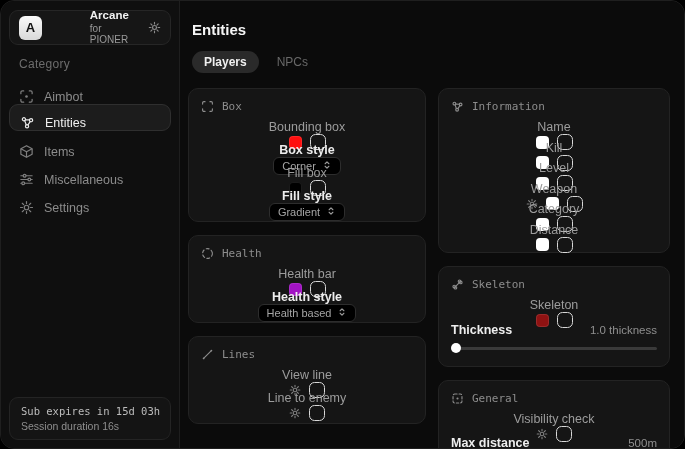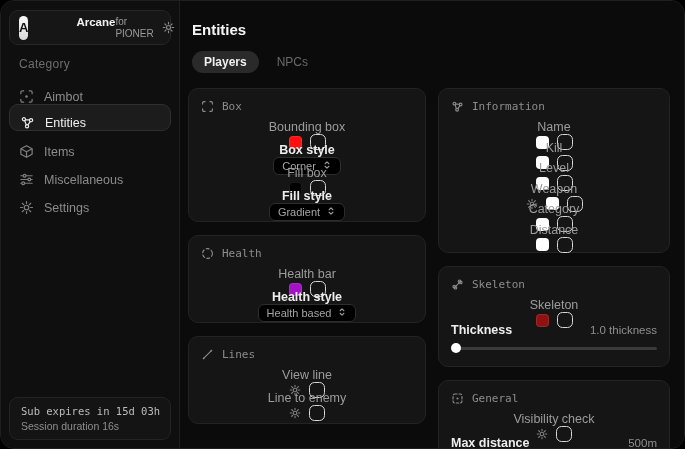--- a/index.html
+++ b/index.html
@@ -10,21 +10,21 @@
     overflow:hidden; display:flex;
   }
   
   .sidebar { width:179px; flex-shrink:0; position:relative; background:#0f0f0f; border-right:1px solid #1e1e1e; }
   .brand-card {
     margin:9px 8px 0 8px; background:#161616; border:1px solid #262626; border-radius:9px;
     display:flex; align-items:center; gap:8px; padding:5px 9px; height:35px;
   }
   .logo { width:24px; height:24px; border-radius:6px; background:linear-gradient(180deg,#fafafa,#d9d9d9);
     color:#111; font-weight:bold; font-size:13px; display:flex; align-items:center; justify-content:center; }
-  .brand-text { display:flex; flex-direction:row; line-height:1.15;margin-left:40px; }
+  .brand-text { display:flex; flex-direction:column; line-height:1.15;margin-left:40px; }
   .brand-name { color:#f2f2f2; font-size:11.5px; font-weight:bold; }
   .brand-sub { color:#9a9a9a; font-size:10px; }
   .brand-gear { margin-left:auto; color:#8a8a8a; display:flex; cursor:pointer; }
   .category { margin:12px 0 5px 18px; font-size:12px; color:#6d6d6d; letter-spacing:.3px; }
   .nav { display:flex; flex-direction:column; }
   .nav-item { height:28px; display:flex; align-items:flex-end; gap:10px; padding-left:18px;
     color:#8c8c8c; font-size:12.5px; cursor:pointer; }
   .nav-item .nicon { display:flex; color:#7e7e7e; }
   .nav-item.active { margin:0 8px; padding-left:10px; height:27px; background:#1c1c1c;
     border:1px solid #2f2f2f; border-radius:9px; color:#f0f0f0; }

